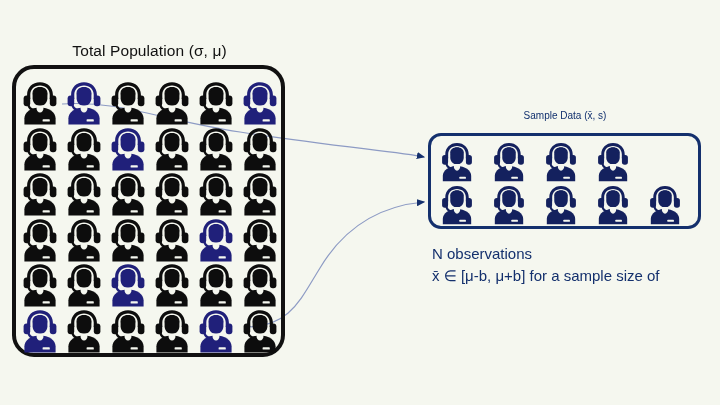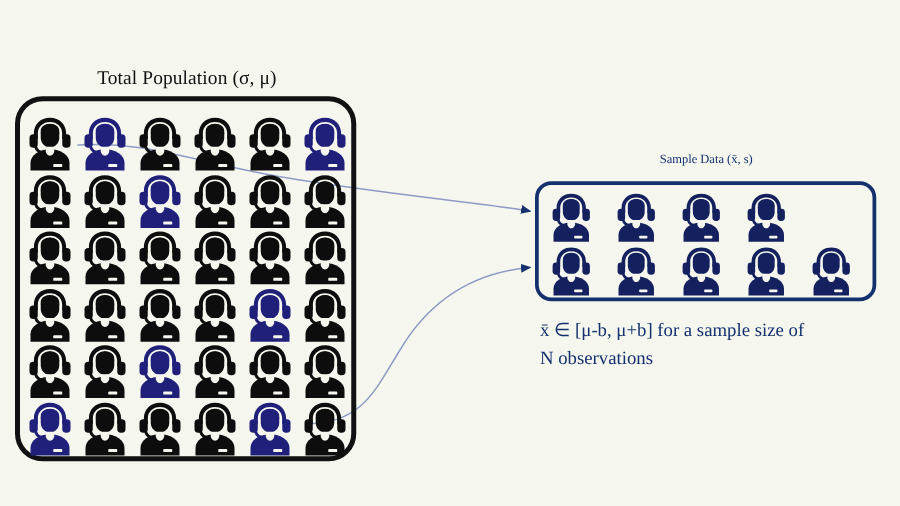--- a/index.html
+++ b/index.html
@@ -10,24 +10,23 @@
     width: 720px;
     height: 405px;
     background: #f5f7ef;
     font-family: "Liberation Sans", sans-serif;
     overflow: hidden;
     position: relative;
   }
 
   #stage {
     position: absolute;
-    left: 0; top: 12px;
+    left: 0; top: 0;
     width: 720px;
     height: 394px;
-    font-family: Liberation Serif, serif;
   }
 
   
   #connectors {
     position: absolute;
     left: 0; top: 0;
     width: 720px;
     height: 405px;
     pointer-events: none;
     z-index: 1;
@@ -972,17 +971,17 @@
               <path d="M22 28.4 C13.4 28.4 6.4 33.1 6.4 39.3 L6.4 45.4 L37.6 45.4 L37.6 39.3 C37.6 33.1 30.6 28.4 22 28.4 Z"></path>
             </g>
             <path d="M18.6 26.4 L25.4 26.4 L25.4 30.2 C25.4 31.0 24.0 33.6 22 33.6 C20.0 33.6 18.6 31.0 18.6 30.2 Z" fill="#f5f7ef"></path>
             <rect x="24.6" y="40.2" width="7.2" height="2.4" rx="0.7" fill="#f5f7ef"></rect>
           </svg>
         </div>
       </div>
     </div>
 
   <div id="sample-caption">
+    <span class="cap-line">N observations</span>
     <span class="cap-line">x̄ ∈ [μ-b, μ+b] for a sample size of</span>
-    <span class="cap-line">N observations</span>
   </div>
 
 </div>
 
 </body></html>

